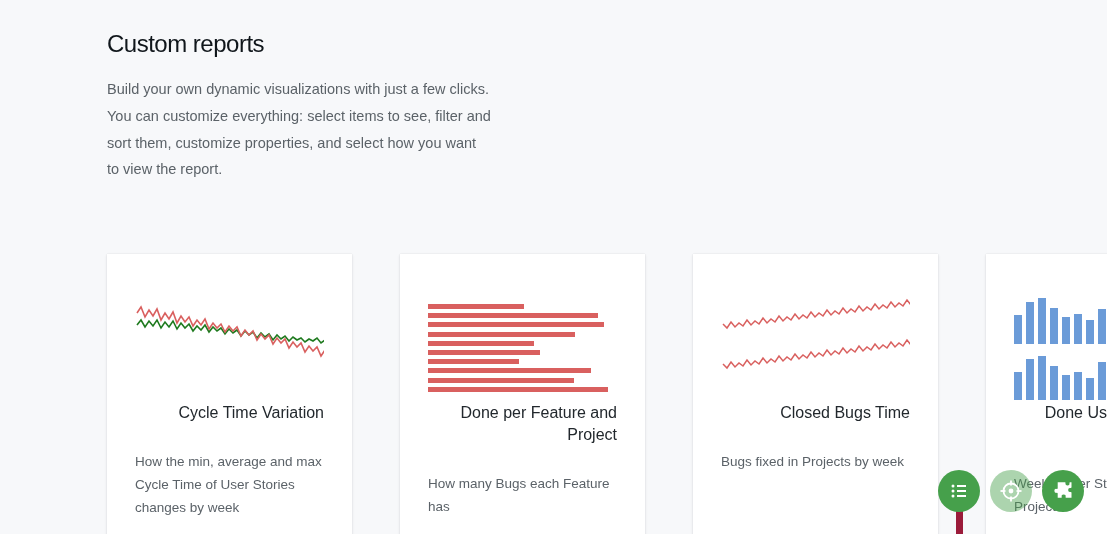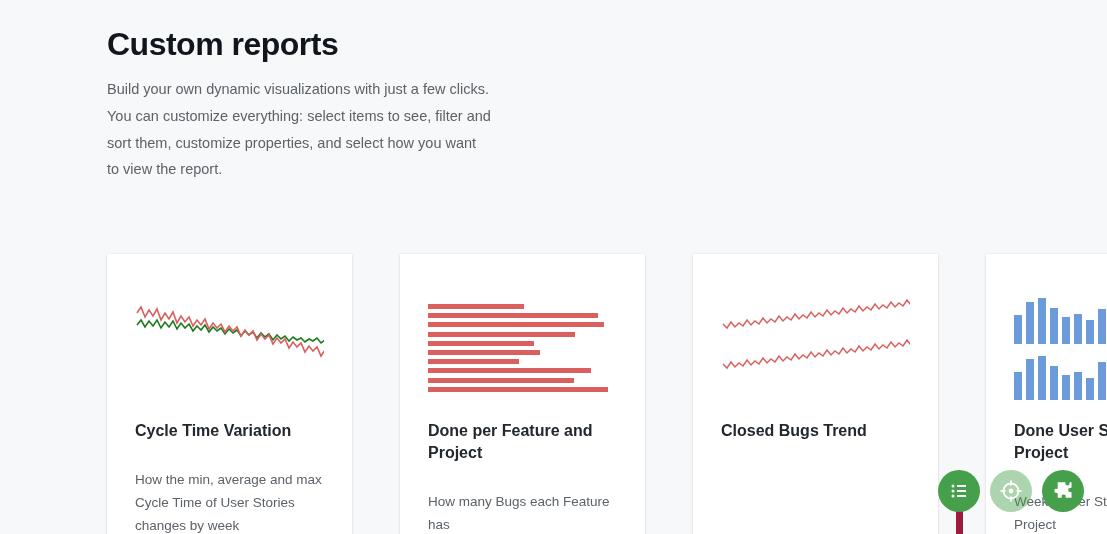--- a/index.html
+++ b/index.html
@@ -6,40 +6,40 @@
   html, body {
     width: 1107px; height: 534px;
     overflow: hidden;
     background: #f7f8fa;
     font-family: "Liberation Sans", sans-serif;
   }
   .page { position: relative; width: 1107px; height: 534px; }
 
   .header { position: absolute; left: 107px; top: 22px; width: 480px; }
   .page-title {
-    font-size: 32px; font-weight: bold; color: #10161b;
+    font-size: 24px; font-weight: normal; color: #10161b;
     letter-spacing: -0.5px; line-height: 44px;
   }
   .page-subtitle {
     margin-top: 10px; font-size: 14.5px; color: #5b6268;
     line-height: 26.8px; width: 385px;
   }
 
   .cards { position: absolute; left: 107px; top: 254px; display: flex; gap: 48px; }
   .card {
     width: 245px; height: 300px; background: #ffffff;
     box-shadow: 0 1px 3px rgba(16,22,27,0.10), 0 0 1px rgba(16,22,27,0.12);
     padding: 28px 28px 0 28px; position: relative; flex: 0 0 auto;
   }
   .thumb { height: 120px; position: relative; overflow: hidden; }
   .thumb svg { display: block; }
 
   .card-title {
-    font-size: 16px; font-weight: bold; color: #22282d;
-    line-height: 22px; margin-top: 18px; white-space: pre-line;
+    font-size: 16px; font-weight: normal; color: #22282d;
+    line-height: 22px; white-space: pre-line; text-align: right;
   }
   .card-desc {
     font-size: 13.5px; color: #5b6268; line-height: 23px;
     margin-top: 26px; white-space: pre-line;
   }
 
   .hbars { padding-top: 22px; }
   .hbar { height: 5px; background: #d9605f; margin-bottom: 4.2px; }
 
   .vbar-rows { padding-top: 14px; }
@@ -99,21 +99,22 @@
       <div class="card-desc">How many Bugs each Feature has</div>
     </div>
 
     <div class="card">
       <div class="thumb">
         <svg width="200" height="95" viewBox="0 0 200 95">
           <polyline fill="none" stroke="#d9605f" stroke-width="1.5" points="2,42 6,46 10,40 14,45 18,41 22,44 26,38 30,43 34,39 38,42 42,36 46,41 50,37 54,40 58,34 62,39 66,35 70,38 74,32 78,37 82,33 86,36 90,30 94,35 98,31 102,34 106,28 110,33 114,29 118,32 122,26 126,31 130,27 134,30 138,24 142,29 146,25 150,28 154,22 158,27 162,23 166,26 170,20 174,25 178,21 182,24 186,18 190,23 194,19 198,20"></polyline>
           <polyline fill="none" stroke="#d9605f" stroke-width="1.5" points="2,82 6,86 10,80 14,85 18,81 22,84 26,78 30,83 34,79 38,82 42,76 46,81 50,77 54,80 58,74 62,79 66,75 70,78 74,72 78,77 82,73 86,76 90,70 94,75 98,71 102,74 106,68 110,73 114,69 118,72 122,66 126,71 130,67 134,70 138,64 142,69 146,65 150,68 154,62 158,67 162,63 166,66 170,60 174,65 178,61 182,64 186,58 190,63 194,59 198,60"></polyline>
         </svg>
       </div>
-      <div class="card-title">Closed Bugs Trend</div>
+      <div class="card-title">Closed Bugs Time</div>
+      <div class="card-desc">Bugs fixed in Projects by week</div>
     </div>
 
     <div class="card">
       <div class="thumb vbar-rows">
         <div class="vbar-row">
           <div class="vbar" style="height:60%"></div>
           <div class="vbar" style="height:88%"></div>
           <div class="vbar" style="height:96%"></div>
           <div class="vbar" style="height:74%"></div>
           <div class="vbar" style="height:56%"></div>

